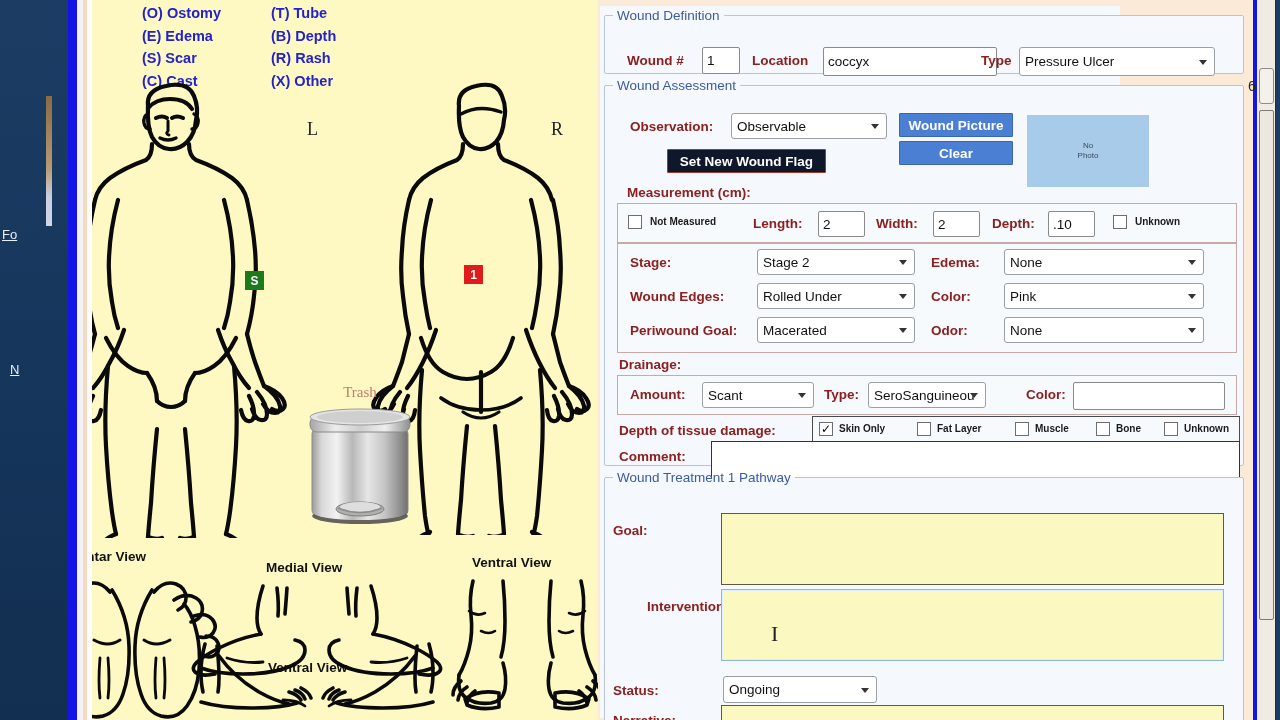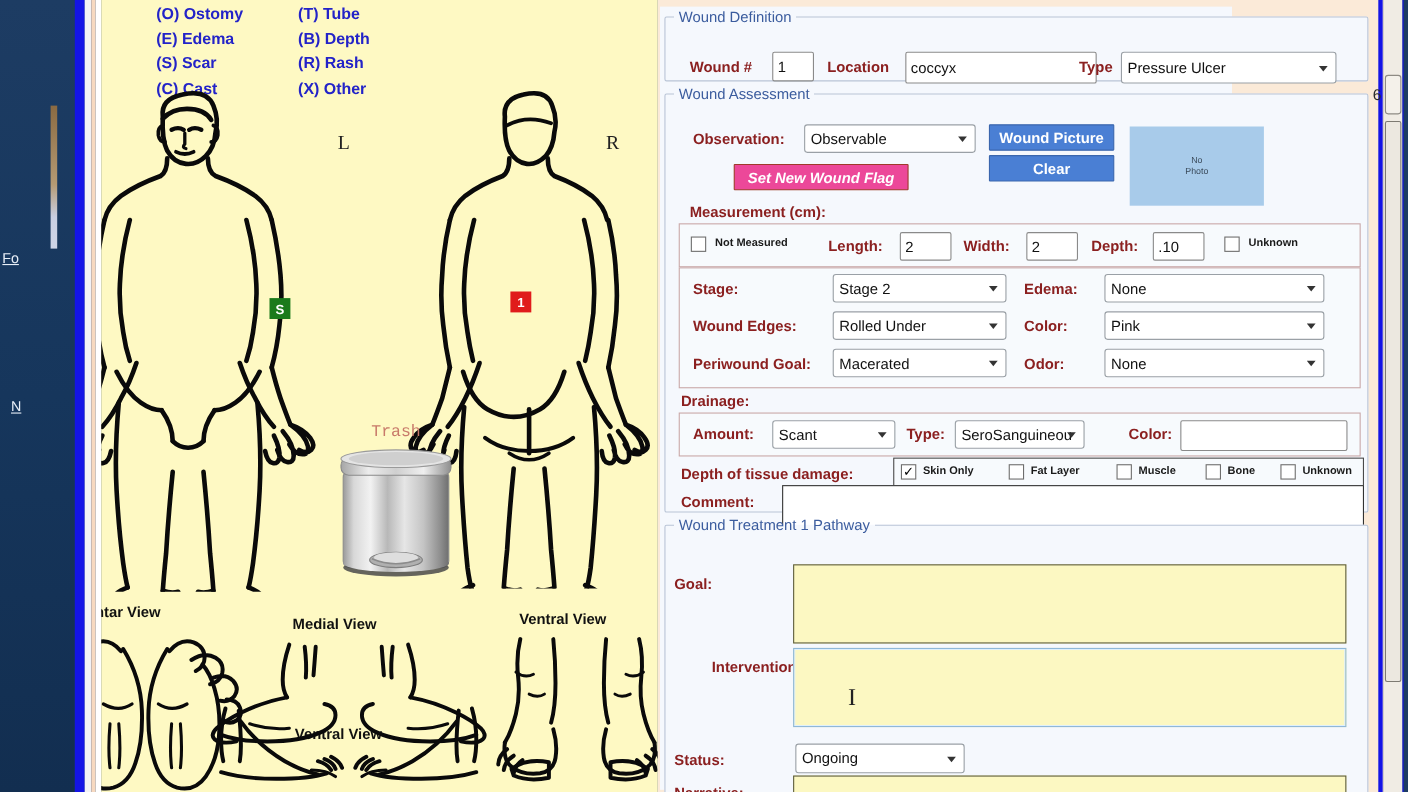--- a/index.html
+++ b/index.html
@@ -75,21 +75,21 @@
     color: #ffffff; font-size: 12px; font-weight: bold;
     display: flex; align-items: center; justify-content: center;
     font-family: "Liberation Sans", sans-serif; line-height: 1;
   }
   .marker.green { background: #1b7a1b; }
   .marker.red   { background: #e01b1b; }
 
   .trash-label {
     position: absolute; left: 218px; top: 384px; width: 100px;
     text-align: center; font-size: 15px; color: #c87a6a;
-    font-family: Liberation Mono, monospace;
+    font-family: Liberation Serif, serif;
   }
   .trash-can { position: absolute; left: 202px; top: 404px; }
 
   .foot-label {
     position: absolute; font-size: 13.5px; font-weight: bold; color: #111;
     white-space: nowrap;
   }
 
   
   .right-pane {
@@ -142,21 +142,21 @@
     border-top: 5px solid #333;
   }
 
   .btn {
     position: absolute; display: flex; align-items: center;
     justify-content: center; font-size: 13.5px; font-weight: bold;
     color: #ffffff; border-radius: 1px;
     font-family: "Liberation Sans", sans-serif;
   }
   .btn.blue { background: #4a7fd4; border: 1px solid #3a66ad; }
-  .btn.red  { background: #ec4899; border: 1px solid #9e3a2a; color:#fff;font-style:italic; }
+  .btn.red  { background: #0f172a; border: 1px solid #9e3a2a; color:#fff; }
 
   .nophoto {
     position: absolute; background: #a8cbea;
     display: flex; align-items: center; justify-content: center;
     text-align: center; font-size: 8px; color: #3a4a5a; line-height: 1.3;
   }
 
   .cbox {
     position: absolute; width: 14px; height: 14px;
     background: #fff; border: 1px solid #6e6e6e;

